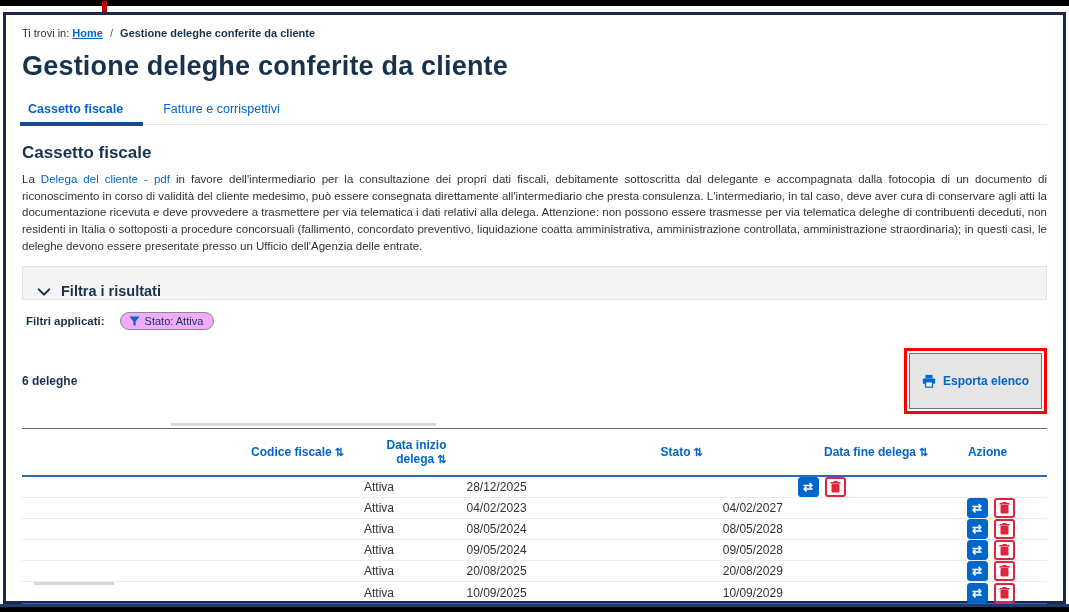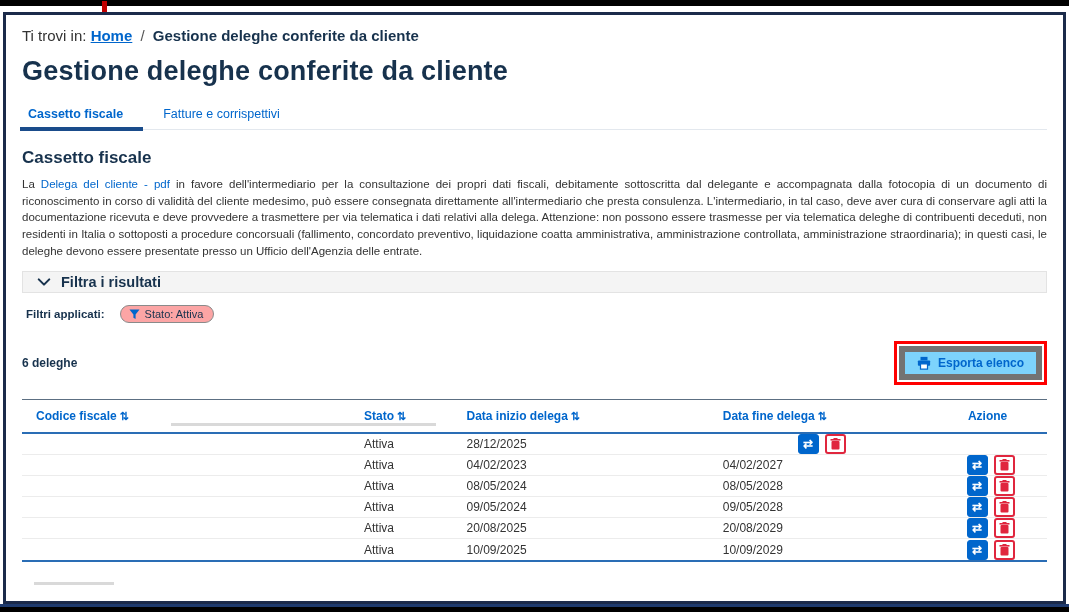--- a/index.html
+++ b/index.html
@@ -8,65 +8,65 @@
   .top-black-bar { position:absolute; left:0; top:0; width:1069px; height:6px; background:#000; }
   .red-tick { position:absolute; left:102px; top:1px; width:5px; height:12px; background:#c00000; }
   .bottom-black-bar { position:absolute; left:0; bottom:0; width:1069px; height:5px; background:#000; }
   .bottom-blue-line { position:absolute; left:0; bottom:5px; width:1069px; height:3px; background:#1e3a6e; }
 
   .frame { position:absolute; left:3px; top:12px; right:3px; bottom:8px;
     border:3px solid #1b2a4a; background:#fff; }
   .content { padding:10px 16px 0 16px; position:relative; height:100%; }
 
   
-  .breadcrumb { font-size:15px; color:#333; margin-top:2px; }
+  .breadcrumb { font-size:11px; color:#333; margin-top:2px; }
   .breadcrumb .bc-home { color:#0066cc; text-decoration:underline; cursor:pointer; font-weight:bold; }
   .breadcrumb .bc-sep { color:#555; margin:0 4px; }
   .breadcrumb .bc-current { color:#17324d; font-weight:bold; }
 
   
   h1.page-title { font-size:27px; color:#17324d; font-weight:bold; margin:12px 0 14px 0; letter-spacing:0.2px; }
 
   
   .tabs { display:flex; gap:36px; border-bottom:1px solid #e3e8ee; padding:0 4px; }
   .tab { font-size:12.5px; color:#0066cc; padding:6px 2px 8px 2px; cursor:pointer; position:relative; }
   .tab.active { font-weight:bold; }
   .tab.active::after { content:""; position:absolute; left:-6px; right:-18px; bottom:-2px; height:4px; background:#1a4c8b; }
 
   
   h2.section-title { font-size:17px; color:#17324d; font-weight:bold; margin:18px 0 8px 0; }
   .intro { font-size:11.5px; line-height:1.45; color:#333; text-align:justify; }
   .intro a { color:#0066cc; cursor:pointer; }
 
   
   .filter-bar { margin-top:12px; background:#f4f4f4; border:1px solid #e3e3e3;
-    height:22px; display:flex; align-items:center; padding:0 14px; cursor:pointer; }
+    height:34px; display:flex; align-items:flex-end; padding:0 14px; cursor:pointer; }
   .filter-bar .chev { width:14px; height:14px; margin-right:10px; }
   .filter-bar .filter-label { font-size:14.5px; font-weight:bold; color:#17324d; }
 
   .applied-row { display:flex; align-items:center; gap:15px; margin:12px 0 0 4px; }
   .applied-label { font-size:11.5px; font-weight:bold; color:#17324d; }
   .chip { display:inline-flex; align-items:center; gap:5px; border:1px solid #8a8a8a; border-radius:12px;
-    padding:2px 10px 2px 8px; font-size:11px; color:#17324d; background:#fca5a5; cursor:pointer; }
+    padding:2px 10px 2px 8px; font-size:11px; color:#17324d; background:#f0abfc; cursor:pointer; }
   .chip svg { width:11px; height:11px; }
 
   
   .results-row { display:flex; justify-content:space-between; align-items:center; margin-top:18px;gap:19px; }
   .count { font-size:12px; font-weight:bold; color:#17324d; }
   .export-annotation { border:3px solid #fe0000; padding:2px; }
-  .export-btn { display:inline-flex; align-items:center; gap:7px; background:#7dd3fc; border:6px solid #737373;
-    padding:4px 12px; cursor:pointer; }
+  .export-btn { display:inline-flex; align-items:center; gap:7px; background:#e5e5e5; border:1px solid #737373;
+    padding:20px 12px; cursor:pointer; }
   .export-btn span { font-size:12px; font-weight:bold; color:#0066cc; }
   .export-btn svg { width:14px; height:14px; }
 
   
   .table { margin-top:14px; border-top:1px solid #5c6f82; border-bottom:2px solid #2a6db5; }
   .tr { display:grid; grid-template-columns:32% 10% 25% 22% 11%; align-items:center; }
   .thead { border-bottom:2px solid #2a6db5; }
-  .th { font-size:12px; font-weight:bold; color:#0066cc; padding:9px 6px 9px 14px; cursor:pointer; }
+  .th { font-size:12px; font-weight:bold; color:#0066cc; padding:9px 6px 9px 14px; cursor:pointer;text-align:right; }
   .th .sort { font-size:11px; margin-left:3px; }
   .th.center, .td.center { text-align:center; padding-left:0; }
   .tbody .tr { border-bottom:1px solid #ececec; height:21px; }
   .tbody .tr:last-child { border-bottom:none; }
   .td { font-size:12px; color:#333; padding-left:14px; }
   .actions { display:flex; gap:6px; justify-content:center; padding-left:0; }
   .act-btn { width:21px; height:20px; border-radius:3px; display:flex; align-items:center; justify-content:center; cursor:pointer; }
   .act-renew { background:#0066cc; border:1px solid #0066cc; color:#fff; font-size:12px; font-weight:bold; line-height:1; }
   .act-delete { background:#fff; border:2px solid #e0263e; }
   .act-delete svg { width:11px; height:12px; }
@@ -128,22 +128,22 @@
             <rect x="4" y="9" width="8" height="6" fill="#fff" stroke="#0066cc" stroke-width="1.4"></rect>
           </svg>
           <span>Esporta elenco</span>
         </button>
       </span>
     </div>
 
     <div class="table">
       <div class="tr thead">
         <div class="th"><span>Codice fiscale</span><span class="sort">⇅</span></div>
+        <div class="th"><span>Data inizio delega</span><span class="sort">⇅</span></div>
         <div class="th"><span>Stato</span><span class="sort">⇅</span></div>
-        <div class="th"><span>Data inizio delega</span><span class="sort">⇅</span></div>
         <div class="th"><span>Data fine delega</span><span class="sort">⇅</span></div>
         <div class="th center">Azione</div>
       </div>
 
       <div class="tbody">
 
         <div class="tr">
           <div class="td"></div>
           <div class="td">Attiva</div>
           <div class="td">28/12/2025</div>

